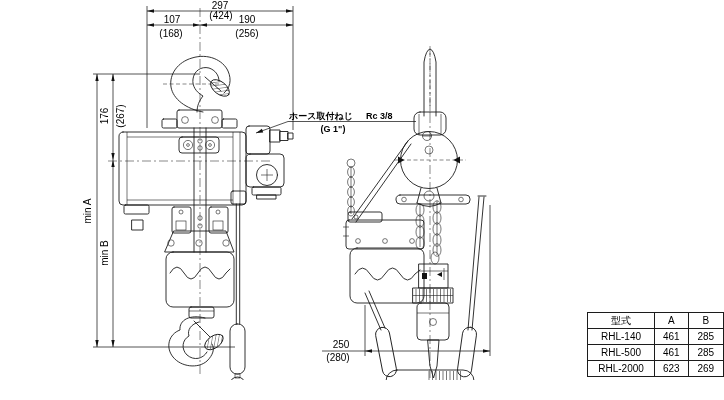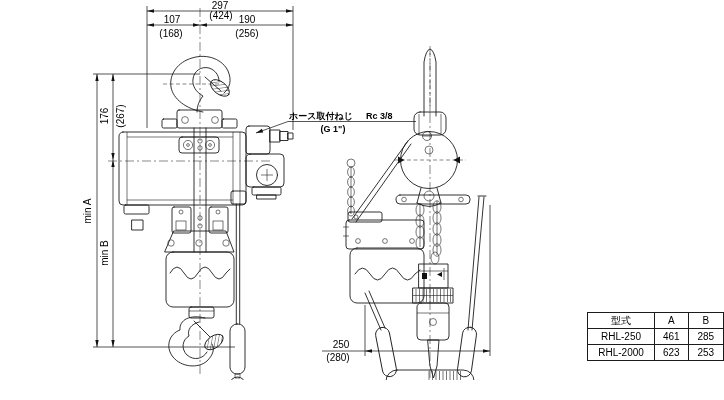--- a/index.html
+++ b/index.html
@@ -283,25 +283,30 @@
 </svg>
 
 <table class="spec">
   <tbody>
     <tr>
       <th class="c-model">型式</th>
       <th class="c-a">A</th>
       <th class="c-b">B</th>
     </tr>
     <tr>
-      <td>RHL-250</td>
+      <td>RHL-140</td>
+      <td>461</td>
+      <td>285</td>
+    </tr>
+    <tr>
+      <td>RHL-500</td>
       <td>461</td>
       <td>285</td>
     </tr>
     <tr>
       <td>RHL-2000</td>
       <td>623</td>
-      <td>253</td>
+      <td>269</td>
     </tr>
   </tbody>
 </table>
 
 </div>
 
 </body></html>

